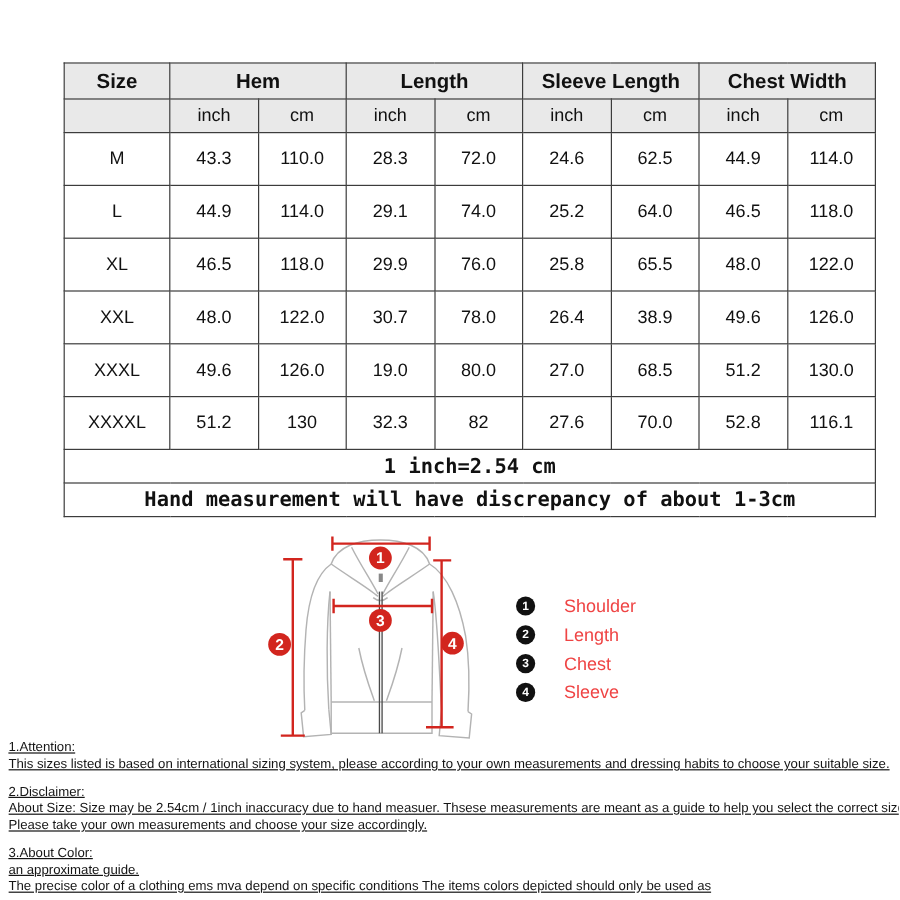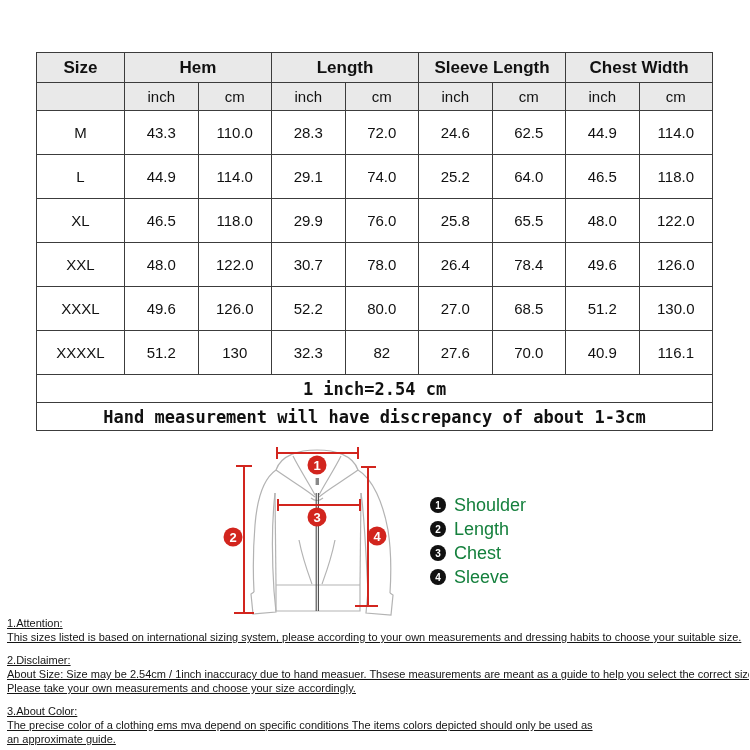--- a/index.html
+++ b/index.html
@@ -1,21 +1,21 @@
 <!DOCTYPE html>
 <html><head>
 <meta charset="utf-8">
 <style>
   html,body{margin:0;padding:0;}
   body{
     width:750px;height:750px;position:relative;background:#ffffff;
     font-family:"Liberation Sans", sans-serif;color:#1a1a1a;overflow:hidden;
   }
   
-  .size-table-wrap{position:absolute;left:36px;top:52px;}
+  .size-table-wrap{position:absolute;left:53px;top:52px;}
   table.size-table{
     width:676px;border-collapse:collapse;table-layout:fixed;
     font-family:"Liberation Sans", sans-serif;
   }
   table.size-table th, table.size-table td{
     border:1px solid var(--border,#3c3c3c);
     text-align:center;vertical-align:middle;padding:0;
     color:#111;
   }
   tr.hdr-row{height:30px;background:var(--hdr-bg,#e9e9e9);}
@@ -37,21 +37,21 @@
   .marker{fill:var(--red,#d2251e);stroke:none;}
   .mnum{fill:#ffffff;font-family:"Liberation Sans",sans-serif;font-size:13px;font-weight:bold;text-anchor:middle;}
   
   .legend{position:absolute;left:430px;top:493px;}
   .legend-item{display:flex;align-items:center;height:24px;}
   .legend-bullet{
     width:16px;height:16px;border-radius:50%;background:#111;color:#fff;
     font-size:10px;font-weight:bold;display:flex;align-items:center;justify-content:center;
     margin-right:8px;flex:0 0 16px;
   }
-  .legend-label{font-size:18px;color:#15803d;}
+  .legend-label{font-size:15px;color:#ef4444;margin-left:16px;}
   
   .notes{position:absolute;left:7px;top:616px;width:742px;font-size:11px;line-height:14px;color:#151515;}
   .note-section{margin-bottom:9px;}
   .note-title{white-space:nowrap;text-decoration:underline;}
   .note-line{white-space:nowrap;overflow:hidden;text-decoration:underline;}
 </style>
 </head>
 <body style="--hdr-bg: #e9e9e9; --border: #3c3c3c; --red: #d2251e; --gray: #b3b3b3; --zip: #4a4a4a;">
 
 <div class="size-table-wrap">
@@ -119,44 +119,44 @@
           <td>48.0</td>
           <td>122.0</td>
         </tr>
         <tr class="data-row">
           <td>XXL</td>
           <td>48.0</td>
           <td>122.0</td>
           <td>30.7</td>
           <td>78.0</td>
           <td>26.4</td>
-          <td>78.4</td>
+          <td>38.9</td>
           <td>49.6</td>
           <td>126.0</td>
         </tr>
         <tr class="data-row">
           <td>XXXL</td>
           <td>49.6</td>
           <td>126.0</td>
-          <td>52.2</td>
+          <td>19.0</td>
           <td>80.0</td>
           <td>27.0</td>
           <td>68.5</td>
           <td>51.2</td>
           <td>130.0</td>
         </tr>
         <tr class="data-row">
           <td>XXXXL</td>
           <td>51.2</td>
           <td>130</td>
           <td>32.3</td>
           <td>82</td>
           <td>27.6</td>
           <td>70.0</td>
-          <td>40.9</td>
+          <td>52.8</td>
           <td>116.1</td>
         </tr>
         <tr class="foot-row">
           <td colspan="9">1 inch=2.54 cm</td>
         </tr>
         <tr class="foot-row">
           <td colspan="9">Hand measurement will have discrepancy of about 1-3cm</td>
         </tr>
       </tbody>
   </table>
@@ -241,16 +241,16 @@
       <div class="note-title">1.Attention:</div>
       <div class="note-line">This sizes listed is based on international sizing system, please according to your own measurements and dressing habits to choose your suitable size.</div>
     </div>
     <div class="note-section">
       <div class="note-title">2.Disclaimer:</div>
       <div class="note-line">About Size: Size may be 2.54cm / 1inch inaccuracy due to hand measuer. Thsese measurements are meant as a guide to help you select the correct size.</div>
       <div class="note-line">Please take your own measurements and choose your size accordingly.</div>
     </div>
     <div class="note-section">
       <div class="note-title">3.About Color:</div>
+      <div class="note-line">an approximate guide.</div>
       <div class="note-line">The precise color of a clothing ems mva depend on specific conditions The items colors depicted should only be used as</div>
-      <div class="note-line">an approximate guide.</div>
     </div>
   </div>
 
 </body></html>

